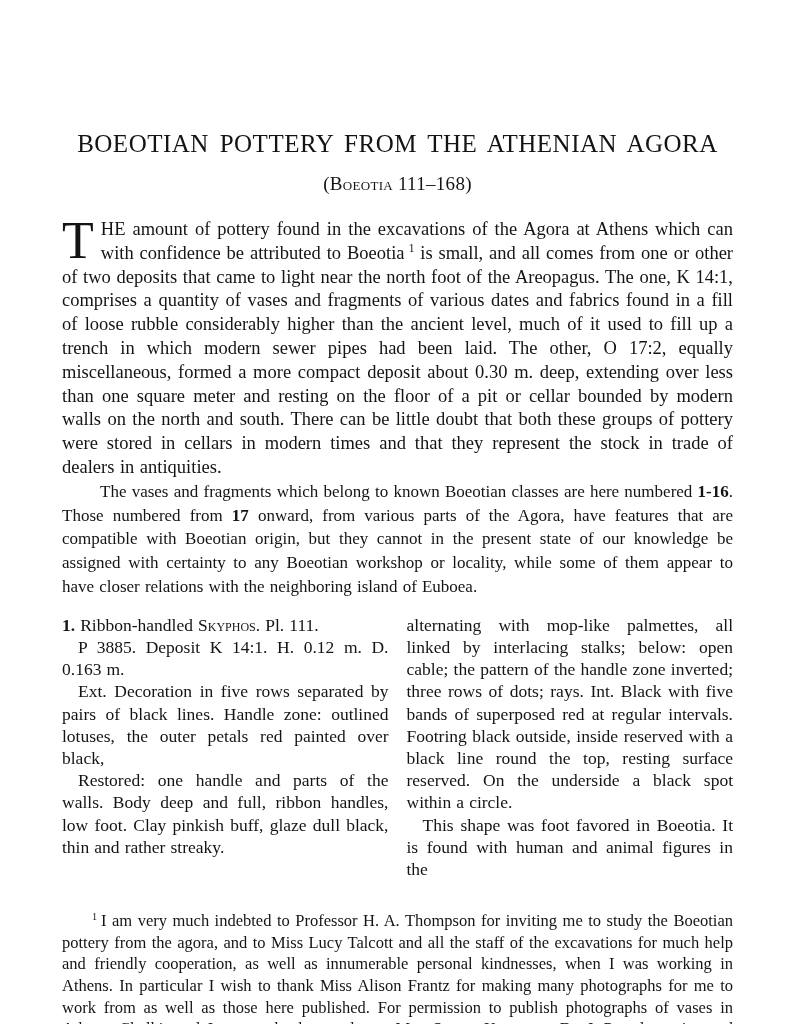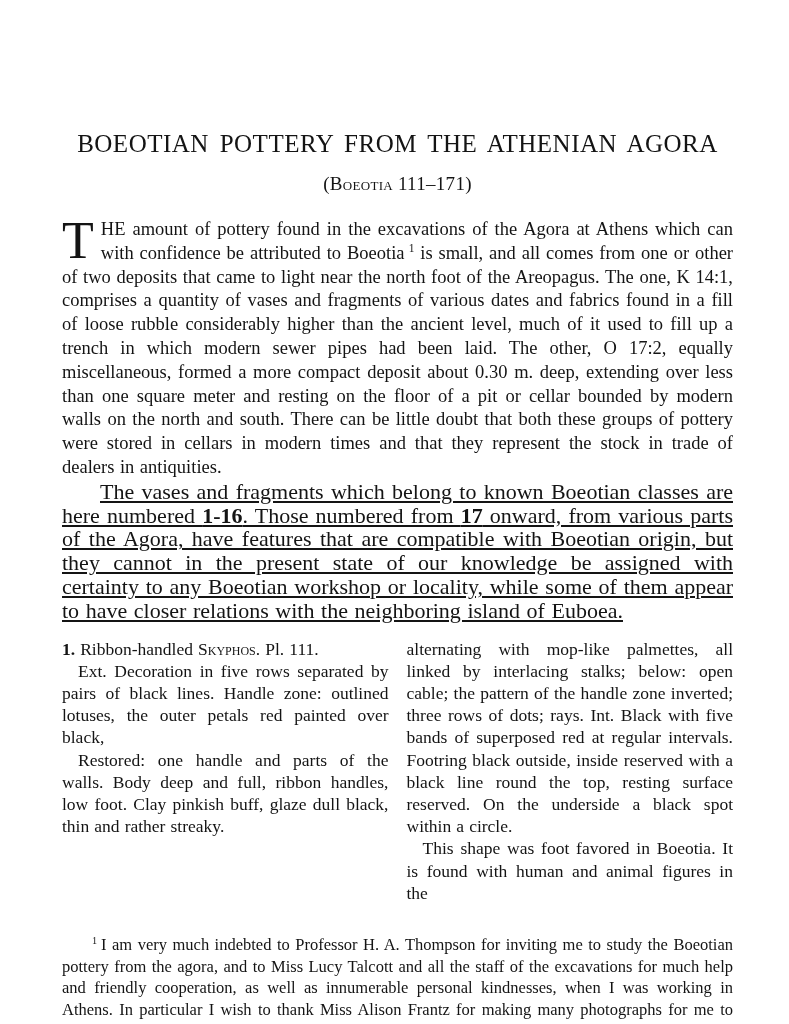--- a/index.html
+++ b/index.html
@@ -22,21 +22,21 @@
   }
 
   .intro {
     margin-top:23px; font-size:18.5px; line-height:23.8px;
     text-align:justify; word-spacing:0.05em;
   }
   .dropcap {
     float:left; font-size:52px; line-height:44px;
     padding:1px 7px 0 0; font-weight:normal;
   }
-  .para { font-size:22px; line-height:23.8px; text-align:justify; word-spacing:0.05em;text-decoration:underline; }
+  .para { font-size:17px; line-height:23.8px; text-align:justify; word-spacing:0.05em; }
   .para.indent { text-indent:38px; }
 
   .columns { display:flex; gap:18px; margin-top:15px; }
   .col { flex:1; font-size:17.5px; line-height:22.2px; text-align:justify; word-spacing:0.04em; }
   .col p.ind { text-indent:16px; }
 
   .footnotes { margin-top:30px; font-size:16.5px; line-height:21.6px; text-align:justify; word-spacing:0.04em; }
   .footnotes p { text-indent:30px; }
 
   .seg-b  { font-weight:bold; }
@@ -44,31 +44,32 @@
   .seg-sc { font-variant:small-caps; }
   .seg-sup{ vertical-align:super; font-size:0.62em; line-height:0; }
 </style>
 </head>
 <body>
 
 <div class="page">
 
   <h1 class="title">BOEOTIAN POTTERY FROM THE ATHENIAN AGORA</h1>
 
-  <div class="subtitle"><span>(</span><span class="seg-sc">Boeotia</span><span> 111–171)</span></div>
+  <div class="subtitle"><span>(</span><span class="seg-sc">Boeotia</span><span> 111–168)</span></div>
 
   <p class="intro">
     <span class="dropcap">T</span><span><span>HE amount of pottery found in the excavations of the Agora at Athens which can with confidence be attributed to Boeotia</span><span class="seg-sup"> 1</span><span> is small, and all comes from one or other of two deposits that came to light near the north foot of the Areopagus. The one, K 14:1, comprises a quantity of vases and fragments of various dates and fabrics found in a fill of loose rubble considerably higher than the ancient level, much of it used to fill up a trench in which modern sewer pipes had been laid. The other, O 17:2, equally miscellaneous, formed a more compact deposit about 0.30 m. deep, extending over less than one square meter and resting on the floor of a pit or cellar bounded by modern walls on the north and south. There can be little doubt that both these groups of pottery were stored in cellars in modern times and that they represent the stock in trade of dealers in antiquities.</span></span>
   </p>
 
   <p class="para indent"><span>The vases and fragments which belong to known Boeotian classes are here numbered </span><span class="seg-b">1-16</span><span>. Those numbered from </span><span class="seg-b">17</span><span> onward, from various parts of the Agora, have features that are compatible with Boeotian origin, but they cannot in the present state of our knowledge be assigned with certainty to any Boeotian workshop or locality, while some of them appear to have closer relations with the neighboring island of Euboea.</span></p>
 
   <div class="columns">
     <div class="col">
       <p><span class="seg-b">1.</span><span> Ribbon-handled </span><span class="seg-sc">Skyphos</span><span>. Pl. 111.</span></p>
+      <p class="ind"><span>P 3885. Deposit K 14:1. H. 0.12 m. D. 0.163 m.</span></p>
       <p class="ind"><span class="seg-i">Ext</span><span>. Decoration in five rows separated by pairs of black lines. Handle zone: outlined lotuses, the outer petals red painted over black,</span></p>
       <p class="ind"><span>Restored: one handle and parts of the walls. Body deep and full, ribbon handles, low foot. Clay pinkish buff, glaze dull black, thin and rather streaky.</span></p>
     </div>
     <div class="col">
       <p><span>alternating with mop-like palmettes, all linked by interlacing stalks; below: open cable; the pattern of the handle zone inverted; three rows of dots; rays. </span><span class="seg-i">Int</span><span>. Black with five bands of superposed red at regular intervals. Footring black outside, inside reserved with a black line round the top, resting surface reserved. On the underside a black spot within a circle.</span></p>
       <p class="ind"><span>This shape was foot favored in Boeotia. It is found with human and animal figures in the</span></p>
     </div>
   </div>
 
   <div class="footnotes">

